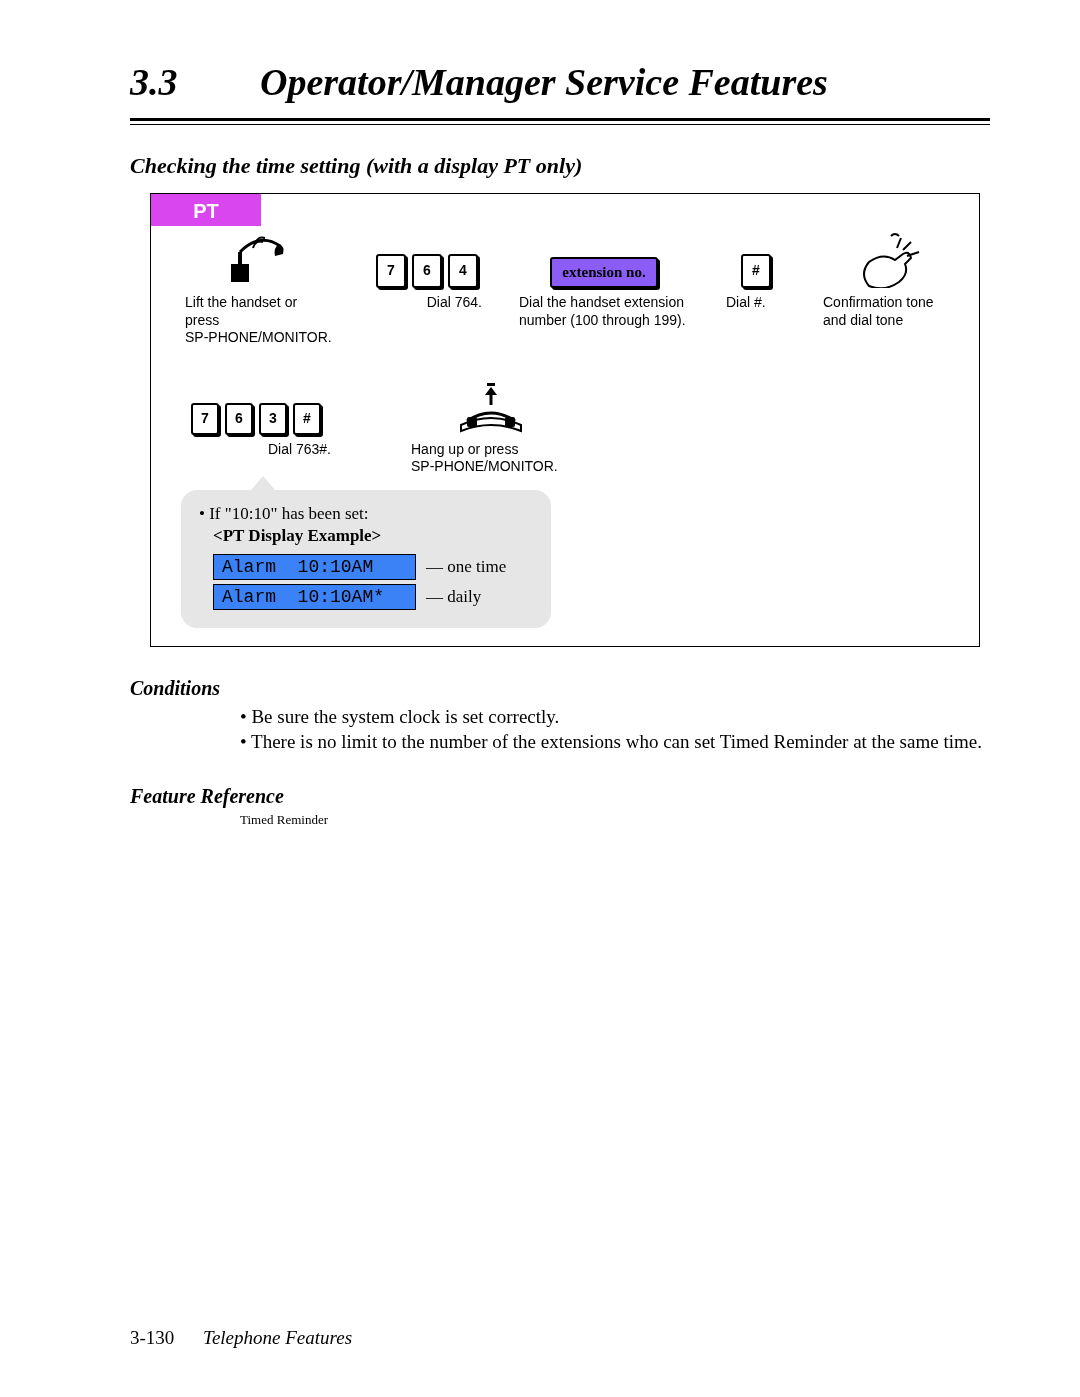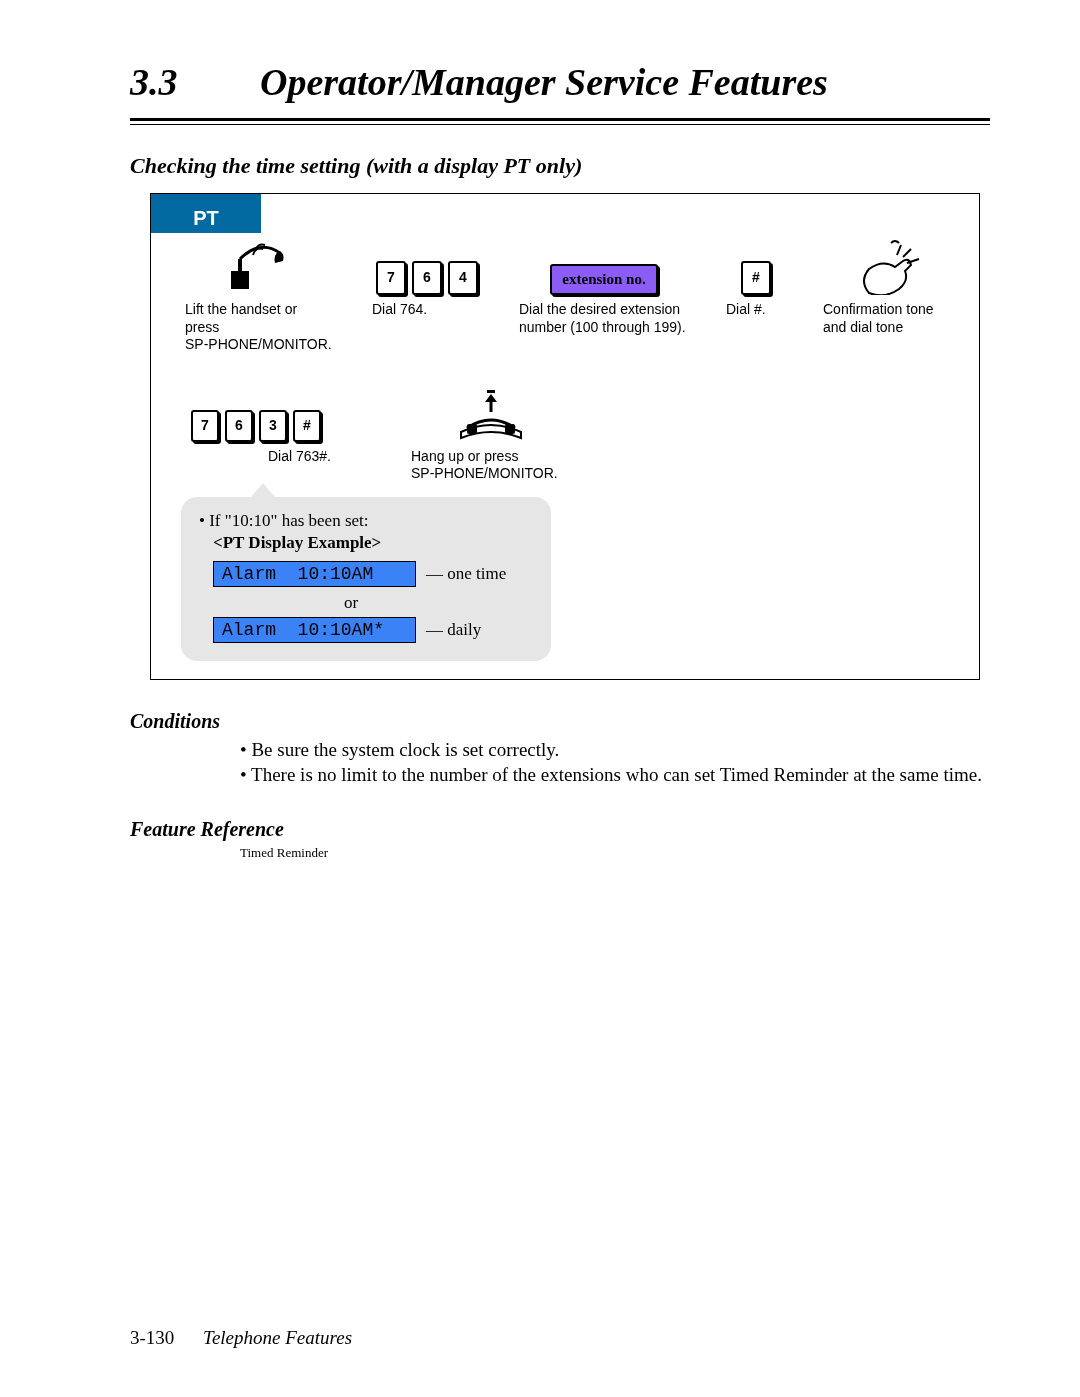--- a/index.html
+++ b/index.html
@@ -44,27 +44,27 @@
 
   
   .proc-box {
     border: 1px solid #000;
     margin-left: 20px;
     margin-right: 10px;
     padding-bottom: 18px;
     position: relative;
   }
   .pt-tab {
-    background: #0369a1;
+    background: #d946ef;
     color: #fff;
     font-weight: bold;
     font-size: 20px;
     font-family: Arial, Helvetica, sans-serif;
     display: inline-block;
-    padding: 13px 8px 3px 8px;
+    padding: 6px 8px 3px 8px;
     min-width: 110px;
     box-sizing: border-box;
     text-align: center;
   }
 
   .row1 {
     display: flex;
     justify-content: space-between;
     padding: 6px 26px 4px 34px;
   }
@@ -238,29 +238,29 @@
       </div>
 
       <div class="step center-cap" style="width:110px">
         <div class="icon">
           <div class="keys">
             <div class="key">7</div>
             <div class="key">6</div>
             <div class="key">4</div>
           </div>
         </div>
-        <div class="caption" style="text-align:left">Dial 764.</div>
+        <div class="caption" style="text-align:right">Dial 764.</div>
       </div>
 
       <div class="step" style="width:170px">
         <div class="icon">
           <div class="ext-box">extension no.</div>
         </div>
         <div class="caption">
-          <span>Dial the desired extension</span><br>
+          <span>Dial the handset extension</span><br>
           <span>number (100 through 199).</span>
         </div>
       </div>
 
       <div class="step center-cap" style="width:60px">
         <div class="icon">
           <div class="key">#</div>
         </div>
         <div class="caption" style="text-align:left">Dial #.</div>
       </div>
@@ -317,21 +317,20 @@
     
     <div class="bubble-wrap">
       <div class="bubble-pointer"></div>
       <div class="bubble">
         <div class="bullet-line">If "10:10" has been set:</div>
         <div class="title2">&lt;PT Display Example&gt;</div>
         <div class="disp-row">
           <div class="disp-box">Alarm  10:10AM</div>
           <span>— one time</span>
         </div>
-        <div class="or-line">or</div>
         <div class="disp-row">
           <div class="disp-box">Alarm  10:10AM*</div>
           <span>— daily</span>
         </div>
       </div>
     </div>
 
   </div>
 
   <div class="h3">Conditions</div>

